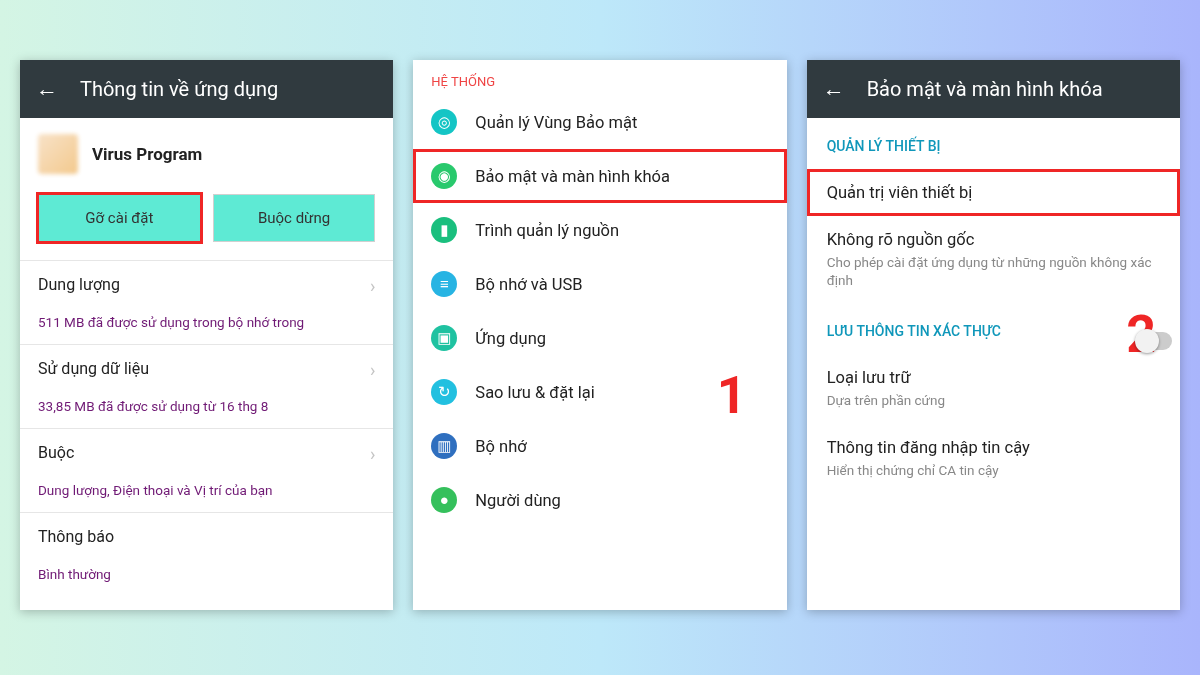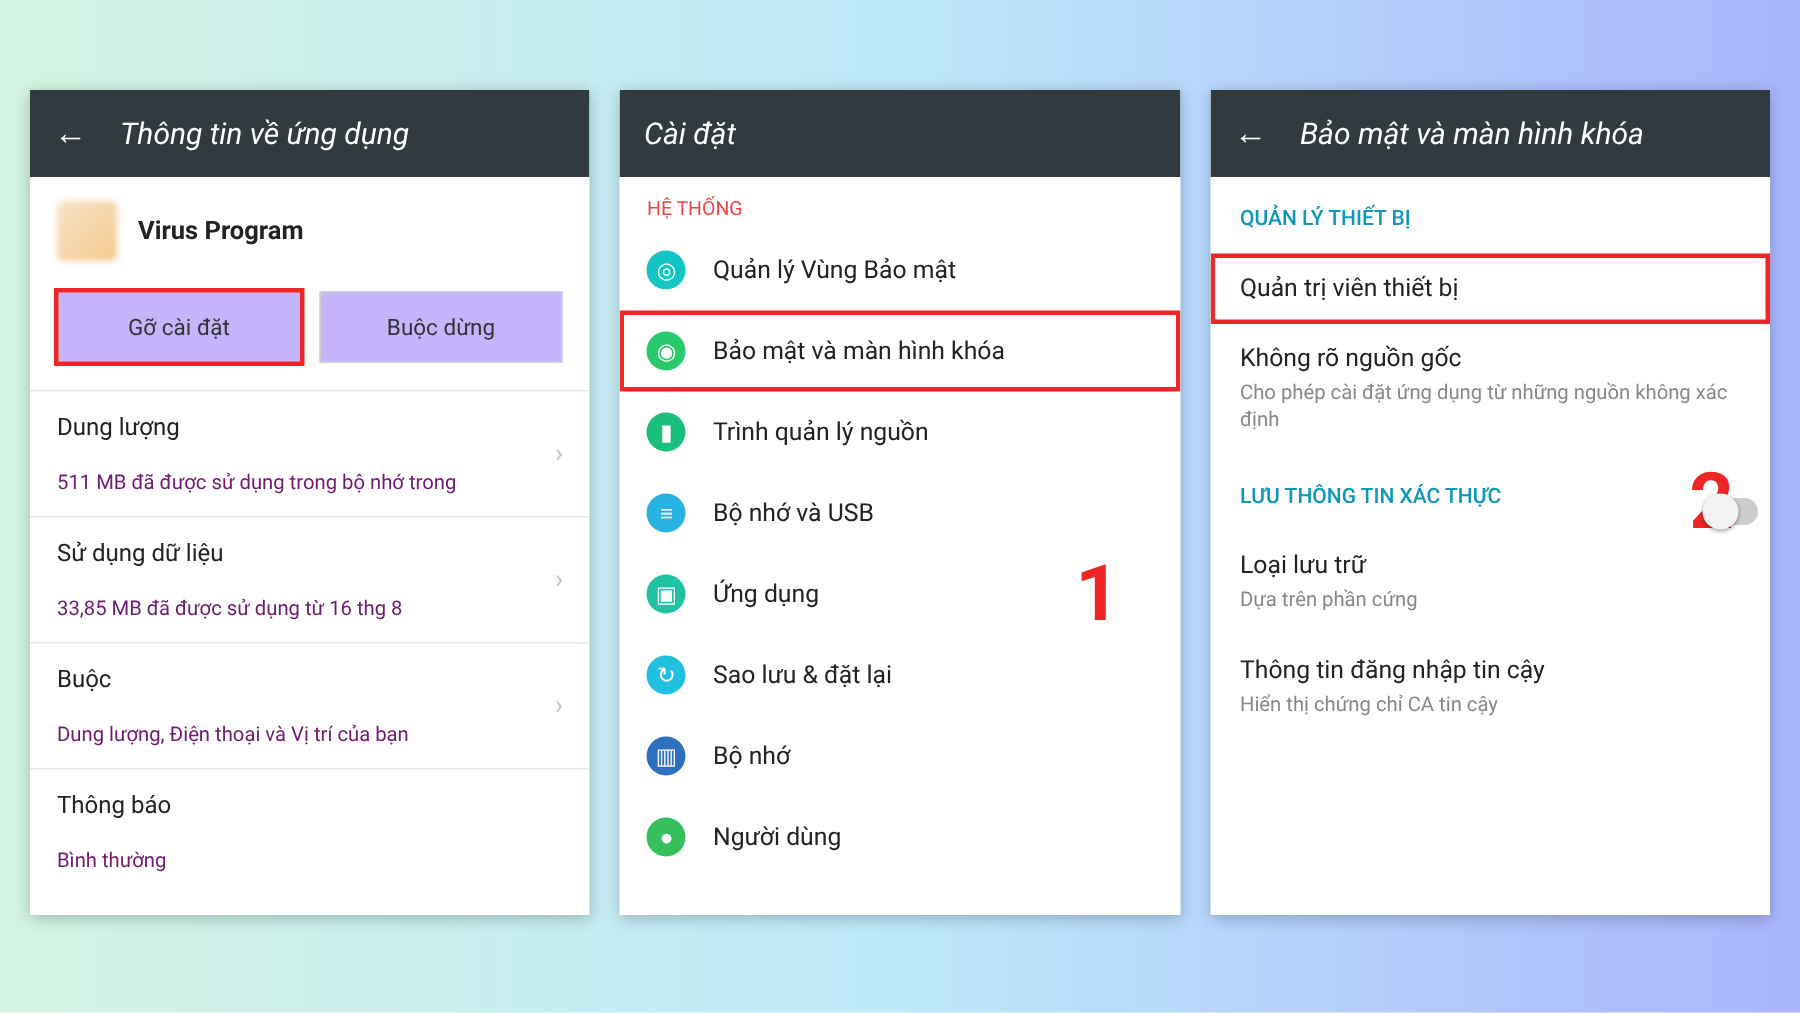--- a/index.html
+++ b/index.html
@@ -25,55 +25,54 @@
   .header {
     background: #303a3f;
     color: #fff;
     height: 58px;
     display: flex;
     align-items: center;
     padding: 0 16px;
     gap: 22px;
     flex-shrink: 0;
   }
-  .header .title { font-size: 20px; font-weight: 400; font-style: italic; }
+  .header .title { font-size: 20px; font-weight: 400; }
   .header .back-arrow { font-size: 22px; cursor: pointer; }
   .content { flex: 1; overflow: hidden; }
 
   
   .app-row {
     padding: 16px 18px 10px;
     display: flex;
     align-items: center;
     gap: 14px;
   }
   .app-icon {
     width: 40px; height: 40px; background: linear-gradient(135deg,#f8e2c8,#f3c98d); border-radius:4px; filter: blur(2px);
   }
   .app-name { font-size: 17px; font-weight: 700; color: #222; }
   .btn-row {
     display: flex; gap: 12px; padding: 10px 18px 18px;
   }
   .btn {
     flex: 1;
     border: 1px solid #d0d0d0;
-    background: #c4b5fd;
+    background: #5eead4;
     color: #333;
     font-size: 15px;
     padding: 14px 0;
     text-align: center;
     cursor: pointer;
   }
   .btn.highlight { outline: 3px solid #ef2626; outline-offset: -1px; }
   .list-item {
     padding: 14px 18px;
     border-top: 1px solid #e6e6e6;
     display: flex;
     justify-content: space-between;
-    align-items: center;
   }
   .list-item .texts .t1 { font-size: 16px; color: #222; }
   .list-item .texts .t2 { font-size: 13.5px; color: #701a75; margin-top: 20px; }
   .chev { color: #c4c4c4; font-size: 18px; }
 
   
   .section-label {
     font-size: 13px; color: #ef4444; padding: 14px 18px 6px;
   }
   .s-item {
@@ -160,23 +159,20 @@
     <div class="list-item">
       <div class="texts">
         <div class="t1">Thông báo</div>
         <div class="t2">Bình thường</div>
       </div>
     </div>
   </div>
 </div>
 
 <div class="panel">
-  <div class="header">
-    <span class="title">Cài đặt</span>
-  </div>
   <div class="content">
     <div class="section-label">HỆ THỐNG</div>
     <div class="s-item">
       <div class="icon-c ic-shield">◎</div>
       <div class="label">Quản lý Vùng Bảo mật</div>
     </div>
     <div class="s-item highlight">
       <div class="icon-c ic-lock">◉</div>
       <div class="label">Bảo mật và màn hình khóa</div>
     </div>

